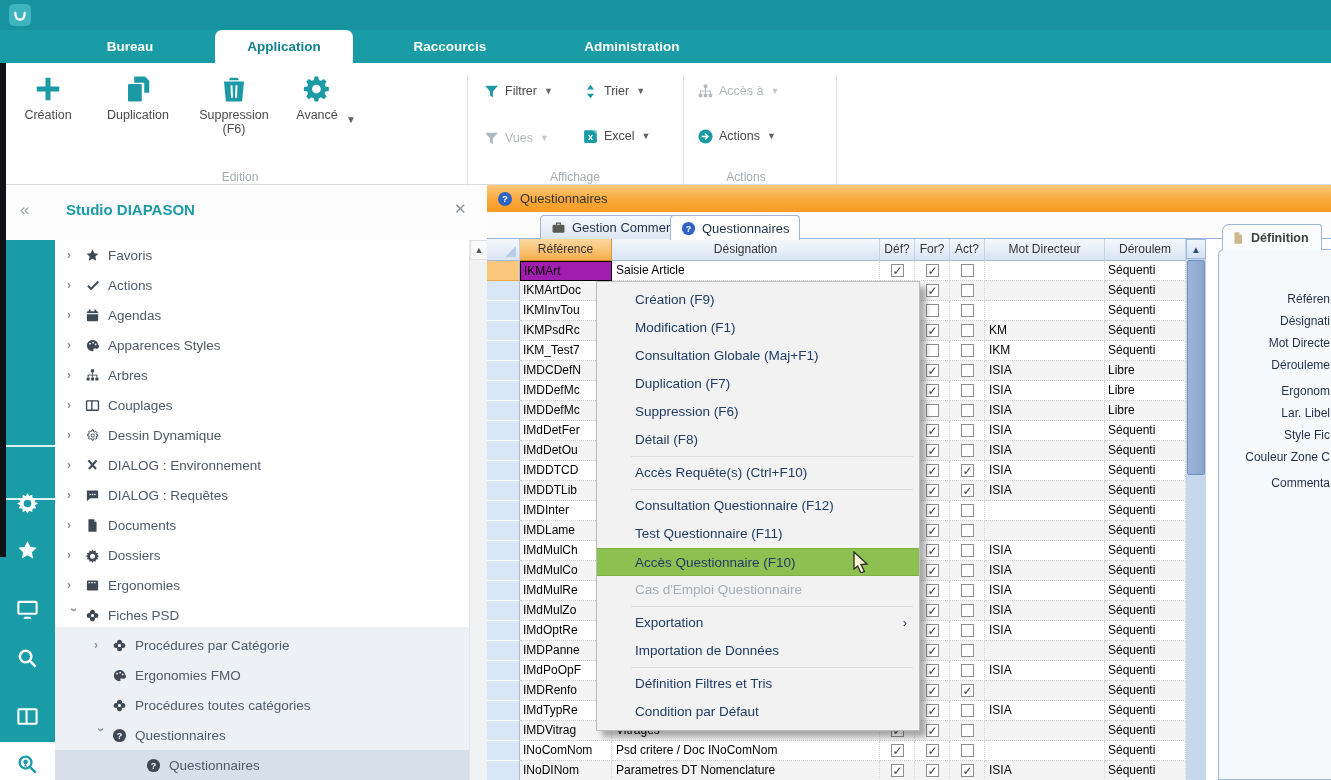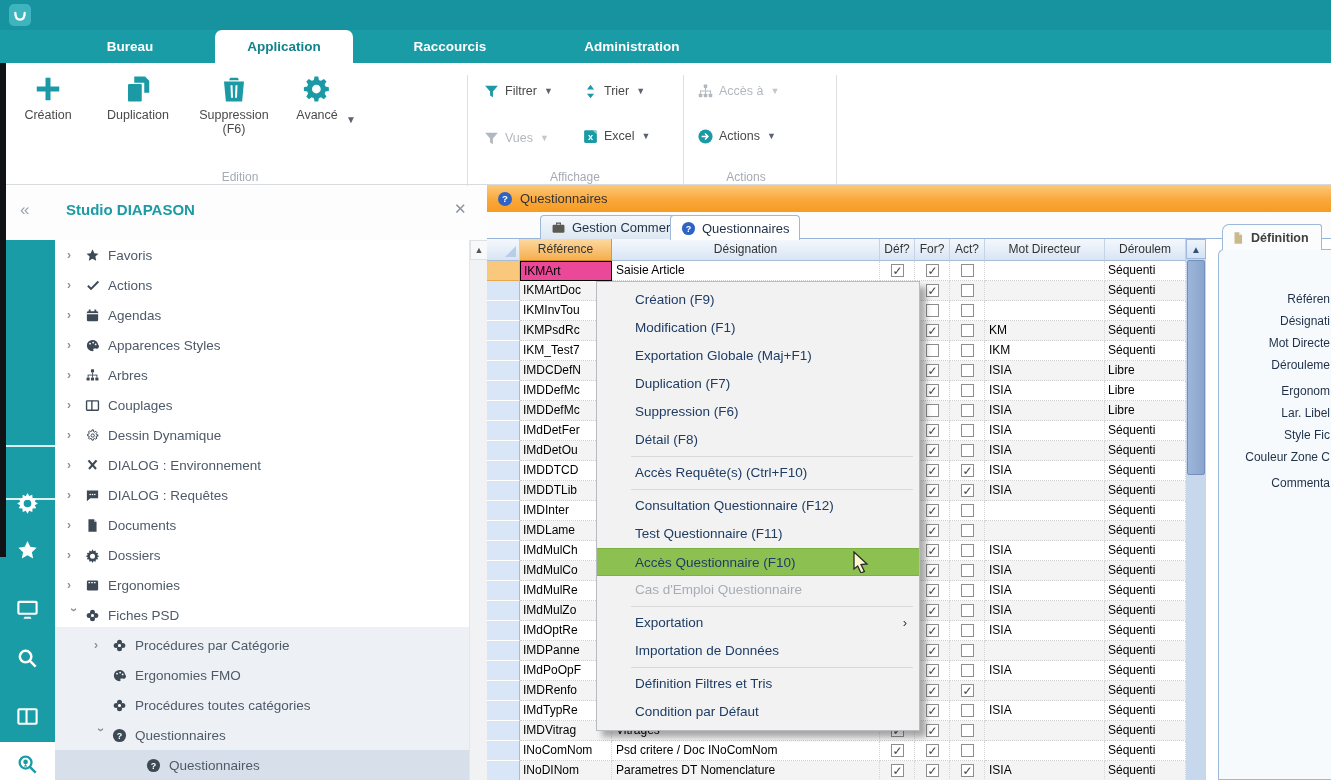--- a/index.html
+++ b/index.html
@@ -87,21 +87,21 @@
   .hcell.sorted { background:linear-gradient(#fcd9a0,#f7ae4e); border-right:1px solid #d29a40; border-bottom:1px solid #c8871f; }
   .hcorner { position:relative; background:linear-gradient(#f4f8fd,#d9e5f4); border-right:1px solid #c5d3e6; border-bottom:1px solid #a9bcd6; cursor:pointer; }
   .hcorner::after { content:""; position:absolute; right:3px; bottom:3px; border-left:11px solid transparent; border-bottom:11px solid #b9cde7; }
   .w-rh{width:33px;} .w-ref{width:92px;} .w-des{width:268px;} .w-cb{width:35px;} .w-mot{width:120px;} .w-der{width:81px;}
   .trow { display:flex; height:20px; background:#fff; }
   .trow:nth-child(even) { background:#f4f4f5; }
   .tcell { border-right:1px dotted #d5d5d5; border-bottom:1px dotted #cfcfcf; font-size:12px; color:#000; line-height:19px; white-space:nowrap; overflow:hidden; }
   .tcell.rh { background:#d9e6f8; border-right:1px solid #a8bcd6; border-bottom:1px solid #fff; cursor:pointer; }
   .trow.selected .rh { background:#f9c87c; border-bottom:1px solid #e8a84c; }
   .tcell.ref { padding-left:3px; }
-  .trow.selected .ref { border:1px solid #000; background:#ec4899; }
+  .trow.selected .ref { border:1px solid #000; background:#a21caf; }
   .tcell.des { padding-left:4px; }
   .tcell.cbc { display:flex; align-items:center; justify-content:center; }
   .cb { width:13px; height:13px; background:#fff; border:1px solid #8e8e8e; position:relative; }
   .cb.checked::after { content:"✓"; position:absolute; left:1px; top:-3px; font-size:12px; color:#444; }
   .tcell.mot { padding-left:4px; }
   .tcell.der { padding-left:3px; }
 
   
   #gscroll { left:1186px; top:239px; width:20px; height:541px; background:#c7d7ec; }
   #gscroll .up { height:20px; background:linear-gradient(#eef4fb,#d4e2f3); border:1px solid #9fb9dc; text-align:center; font-size:10px; color:#33517a; line-height:19px; cursor:pointer; }
@@ -1021,21 +1021,21 @@
       <span class="mlabel">Création (F9)</span>
       
     </div>
 
     <div class="menu-item">
       <span class="mlabel">Modification (F1)</span>
       
     </div>
 
     <div class="menu-item">
-      <span class="mlabel">Exportation Globale (Maj+F1)</span>
+      <span class="mlabel">Consultation Globale (Maj+F1)</span>
       
     </div>
 
     <div class="menu-item">
       <span class="mlabel">Duplication (F7)</span>
       
     </div>
 
     <div class="menu-item">
       <span class="mlabel">Suppression (F6)</span>

